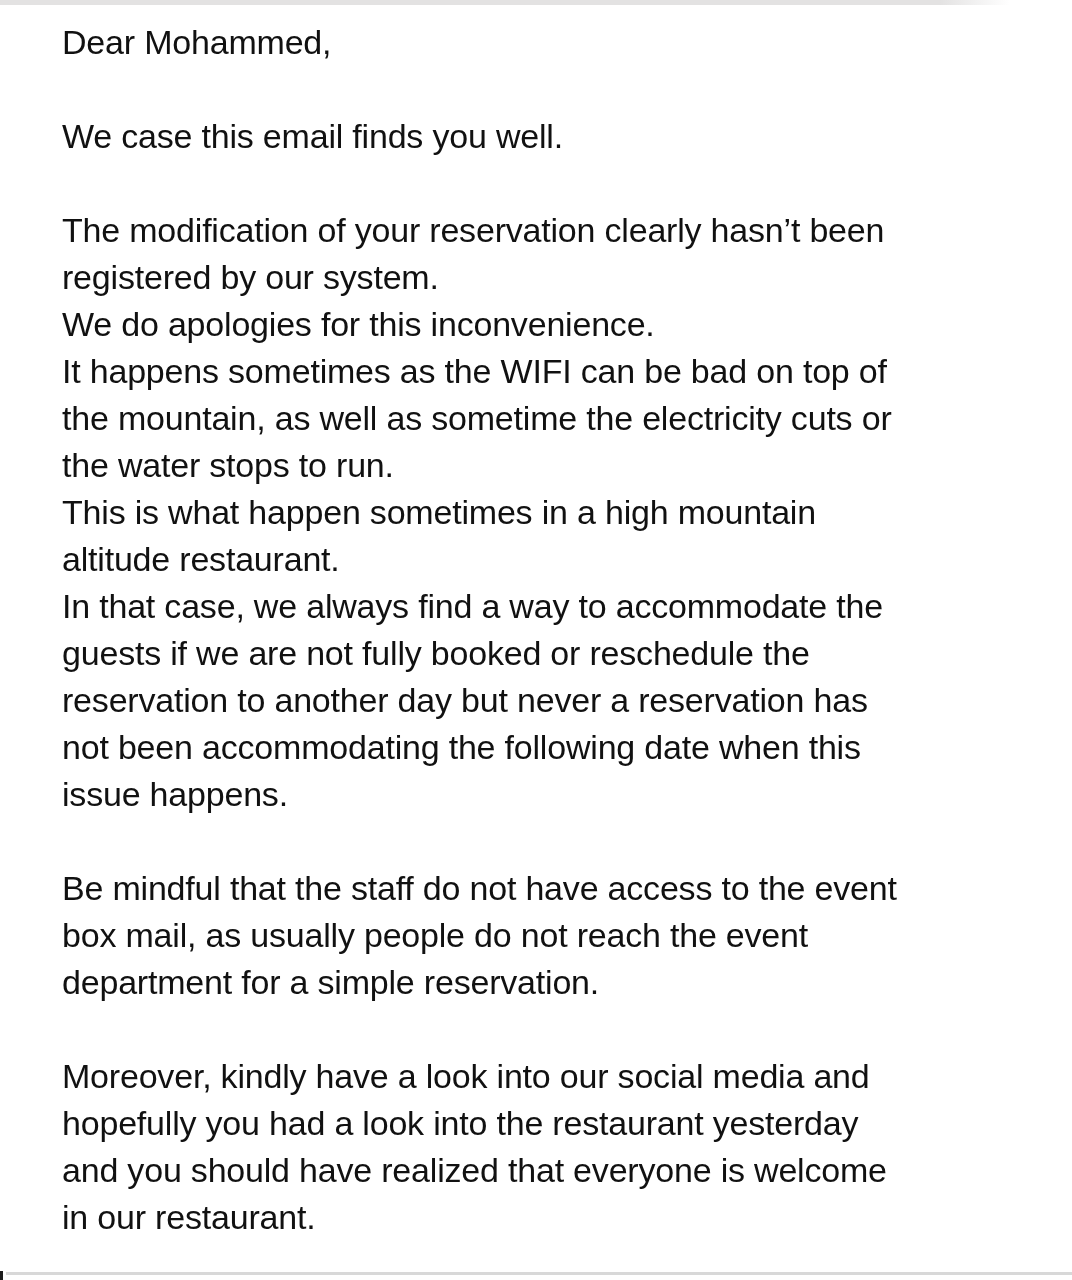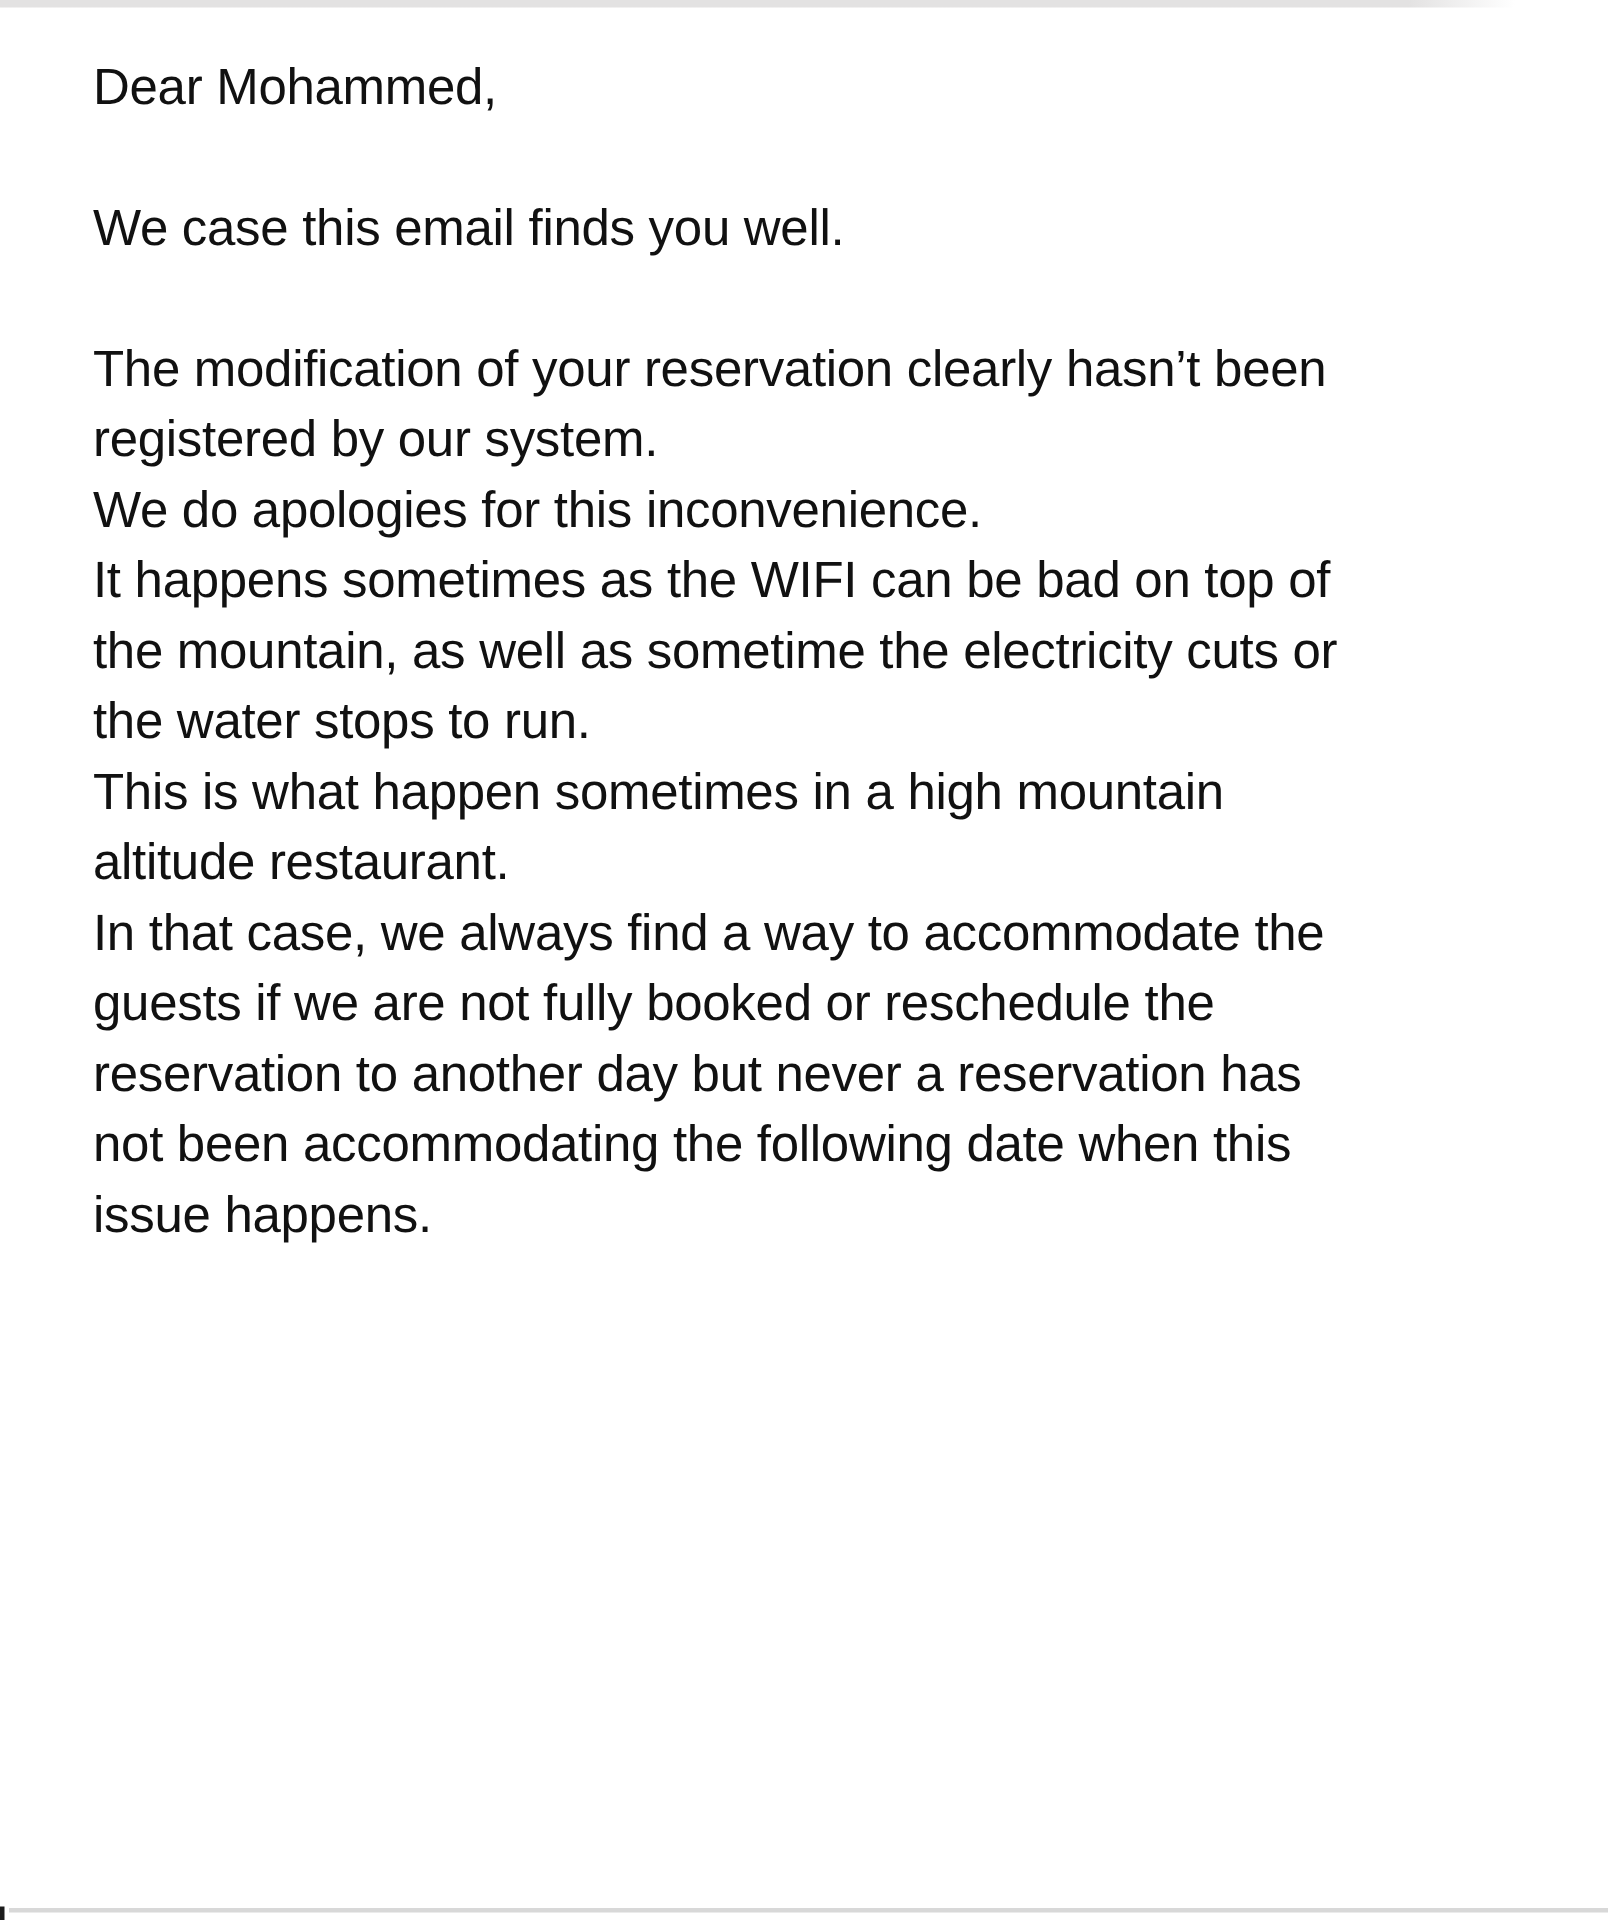--- a/index.html
+++ b/index.html
@@ -25,21 +25,21 @@
       rgba(227,226,226,0) 100%);
   }
   .email-content {
     position: absolute;
     top: 0; left: 0;
     padding: 19px 40px 0 62px;
     box-sizing: border-box;
     width: 1072px;
   }
   .para {
-    margin: 16px 0 47px 0;
+    margin: 0 0 47px 0;
     font-size: 34px;
     line-height: 47px;
     letter-spacing: -0.2px;
     white-space: pre-line;
     color: var(--text-color, #111);
   }
   .bottom-divider {
     position: absolute;
     left: 6px; right: 0;
     top: 1272px;
@@ -69,16 +69,23 @@
 It happens sometimes as the WIFI can be bad on top of
 the mountain, as well as sometime the electricity cuts or
 the water stops to run.
 This is what happen sometimes in a high mountain
 altitude restaurant.
 In that case, we always find a way to accommodate the
 guests if we are not fully booked or reschedule the
 reservation to another day but never a reservation has
 not been accommodating the following date when this
 issue happens.</p>
+  <p class="para">Be mindful that the staff do not have access to the event
+box mail, as usually people do not reach the event
+department for a simple reservation.</p>
+  <p class="para">Moreover, kindly have a look into our social media and
+hopefully you had a look into the restaurant yesterday
+and you should have realized that everyone is welcome
+in our restaurant.</p>
 </main>
 
 <div class="bottom-divider"></div>
 <div class="left-edge-mark"></div>
 
 </body></html>

